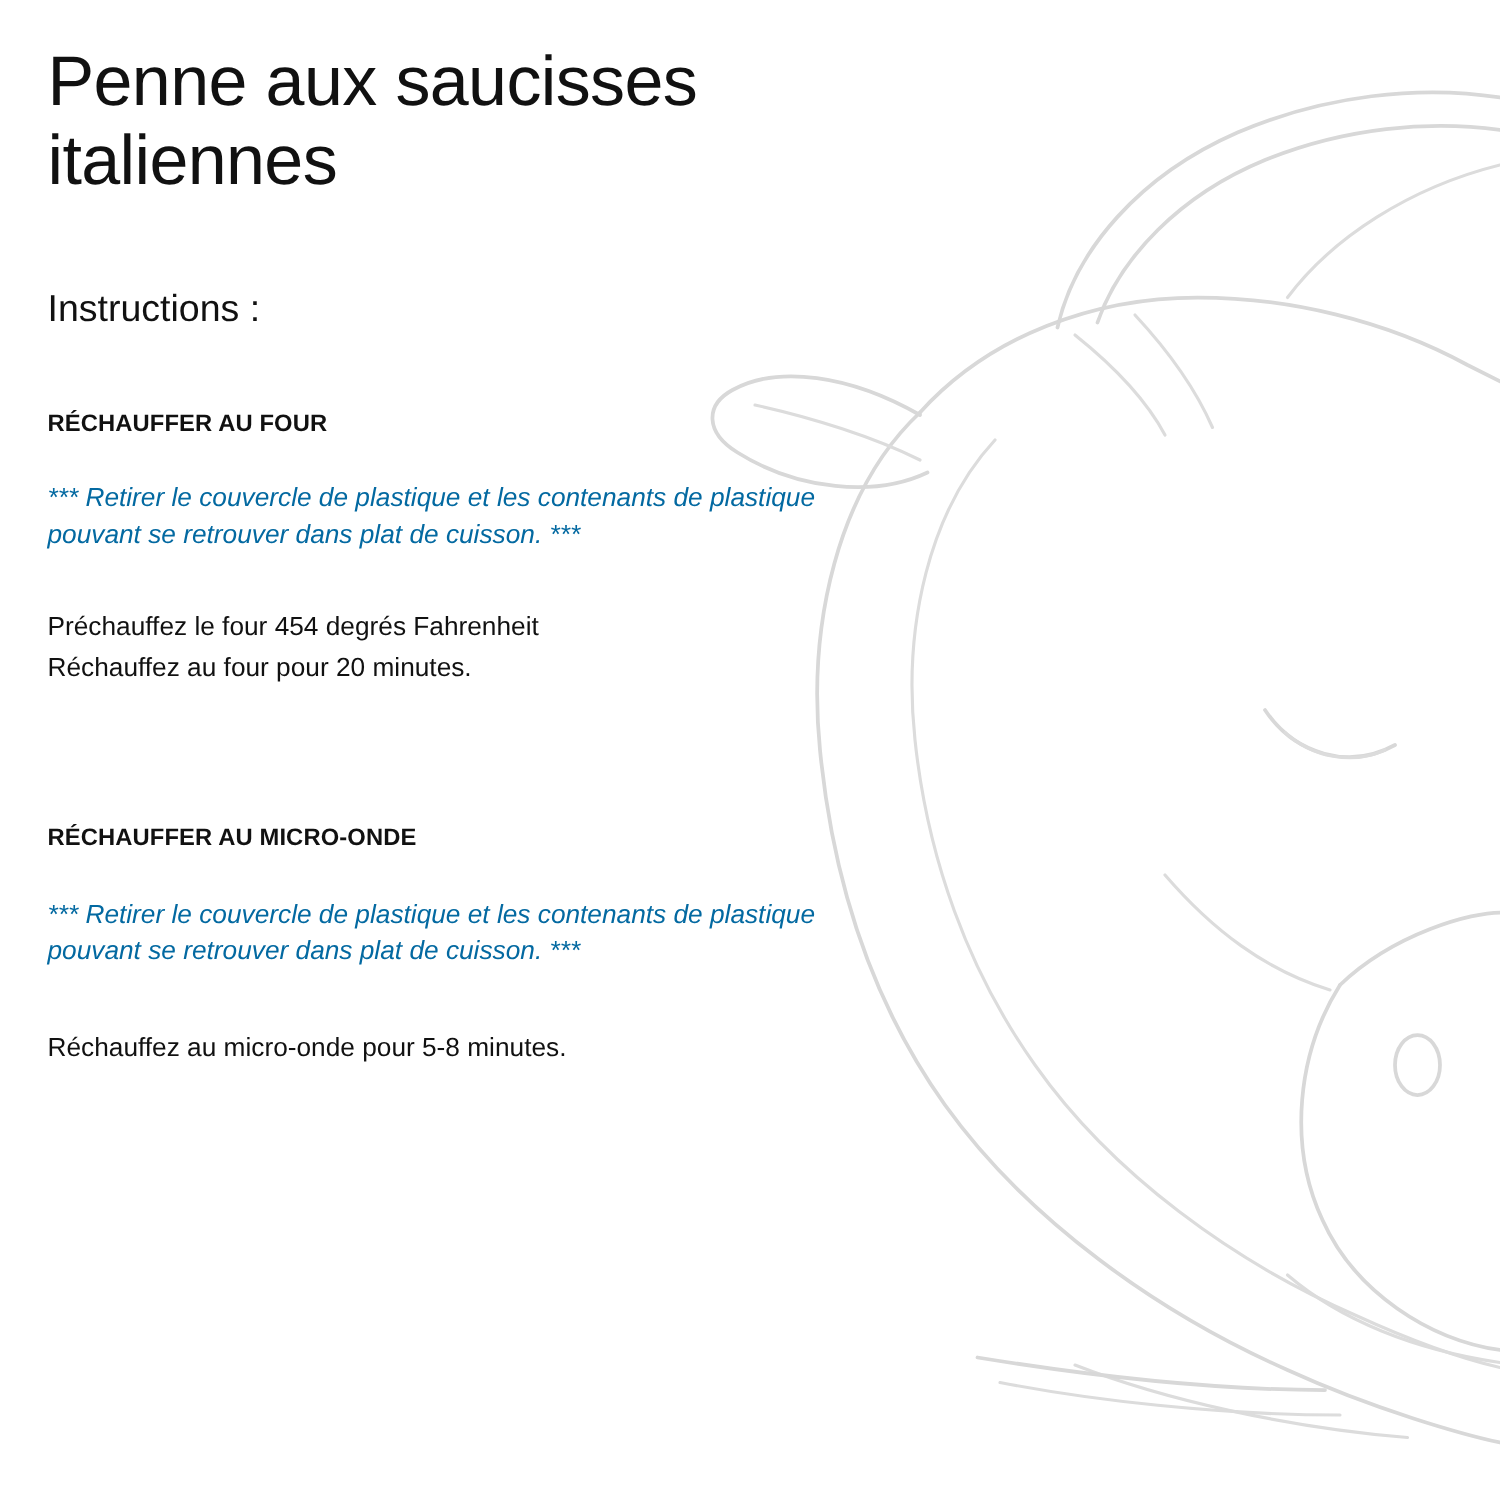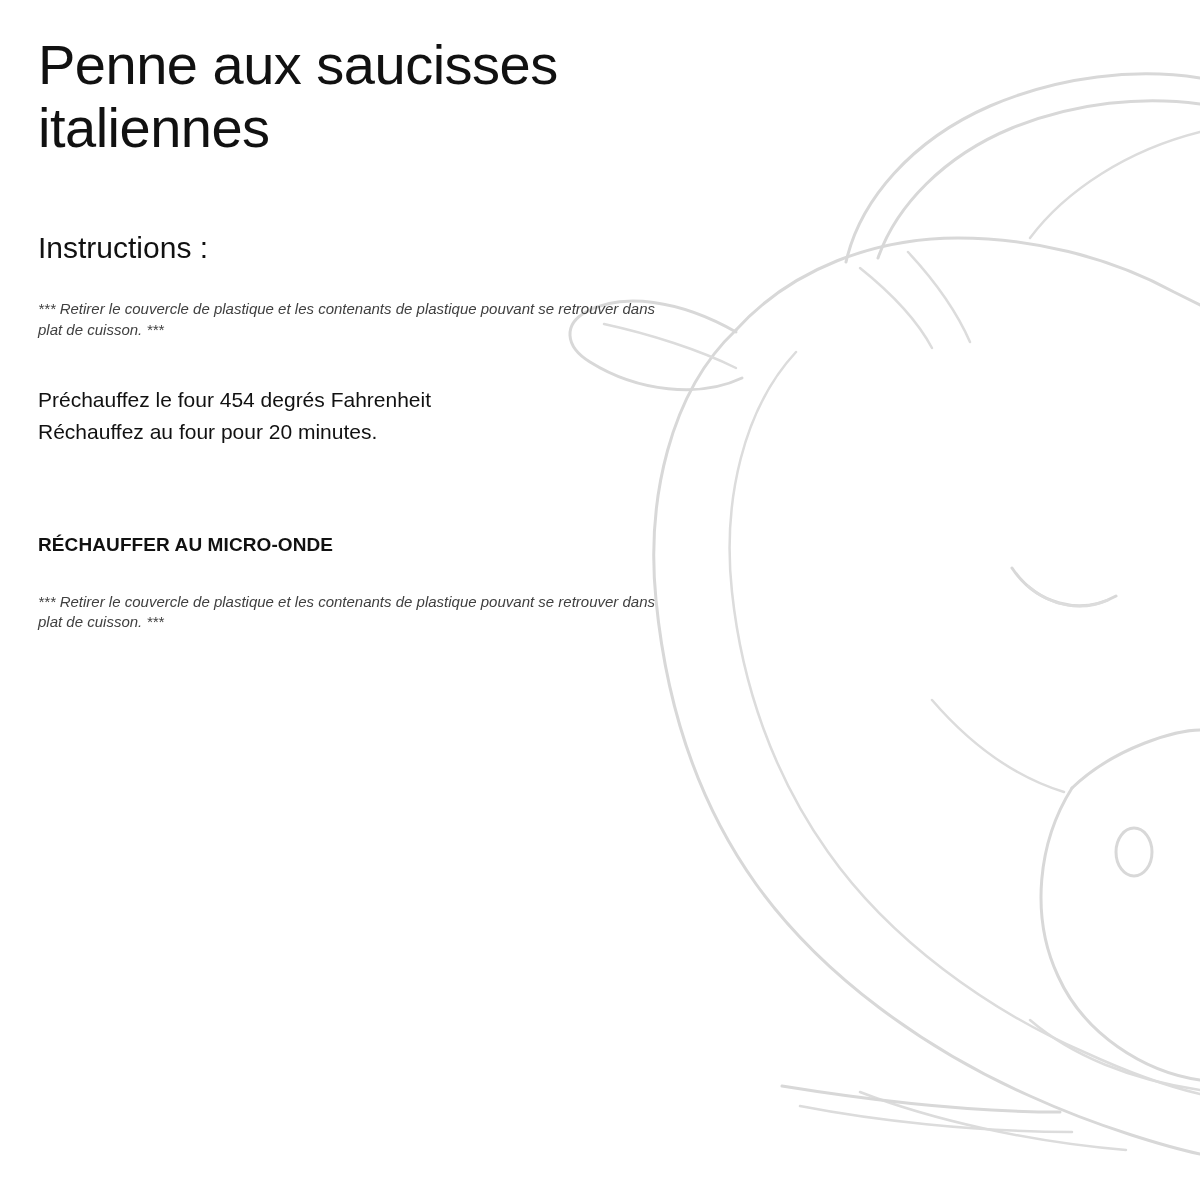--- a/index.html
+++ b/index.html
@@ -78,39 +78,39 @@
   }
 
   .section-heading {
     font-size: 19px;
     font-weight: bold;
     letter-spacing: 0.1px;
     color: #111111;
   }
 
   .warning {
-    font-size: 15px;
+    font-size: 21px;
     font-style: italic;
     line-height: 1.38;
-    color: #404040;
+    color: #0369a1;
     max-width: 660px;
   }
 
   .body-line {
     font-size: 21px;
     line-height: 1.45;
     color: #111111;
   }
 
   .sp-oven-heading { margin-top: 64px; }
   .sp-oven-warning { margin-top: 34px; }
   .sp-oven-preheat { margin-top: 44px; }
   .sp-oven-time { margin-top: 2px; }
 
-  .sp-micro-heading { margin-top: 86px; }
+  .sp-micro-heading { margin-top: 110px; }
   .sp-micro-warning { margin-top: 36px; }
   .sp-micro-time { margin-top: 48px; }
 </style>
 </head>
 <body>
 
 <div id="bg-art">
   <svg viewBox="0 0 640 1200" preserveAspectRatio="xMinYMin meet" aria-hidden="true">
 
     <path class="art-stroke" d="M 176 330
@@ -179,28 +179,30 @@
   </svg>
 </div>
 
 <div id="content">
 
   <h1 id="recipe-title">Penne aux saucisses italiennes</h1>
 
   <h2 id="instructions-heading">Instructions :</h2>
 
   <div class="section">
+    <div class="section-heading sp-oven-heading">RÉCHAUFFER AU FOUR</div>
 
     <div class="warning sp-oven-warning">*** Retirer le couvercle de plastique et les contenants de plastique pouvant se retrouver dans plat de cuisson. ***</div>
 
     <div class="body-line sp-oven-preheat">Préchauffez le four 454 degrés Fahrenheit</div>
 
     <div class="body-line sp-oven-time">Réchauffez au four pour 20 minutes.</div>
   </div>
 
   <div class="section">
     <div class="section-heading sp-micro-heading">RÉCHAUFFER AU MICRO-ONDE</div>
 
     <div class="warning sp-micro-warning">*** Retirer le couvercle de plastique et les contenants de plastique pouvant se retrouver dans plat de cuisson. ***</div>
 
+    <div class="body-line sp-micro-time">Réchauffez au micro-onde pour 5-8 minutes.</div>
   </div>
 
 </div>
 
 </body></html>

